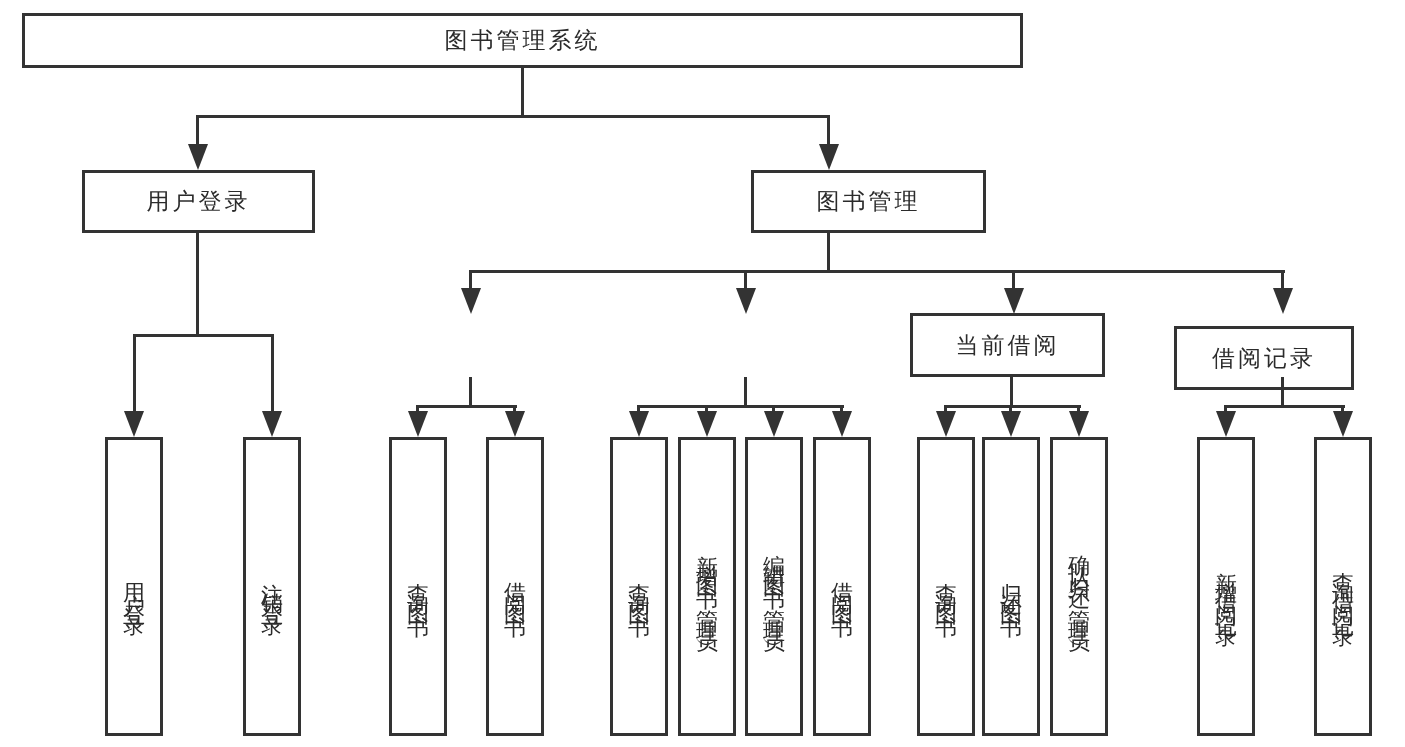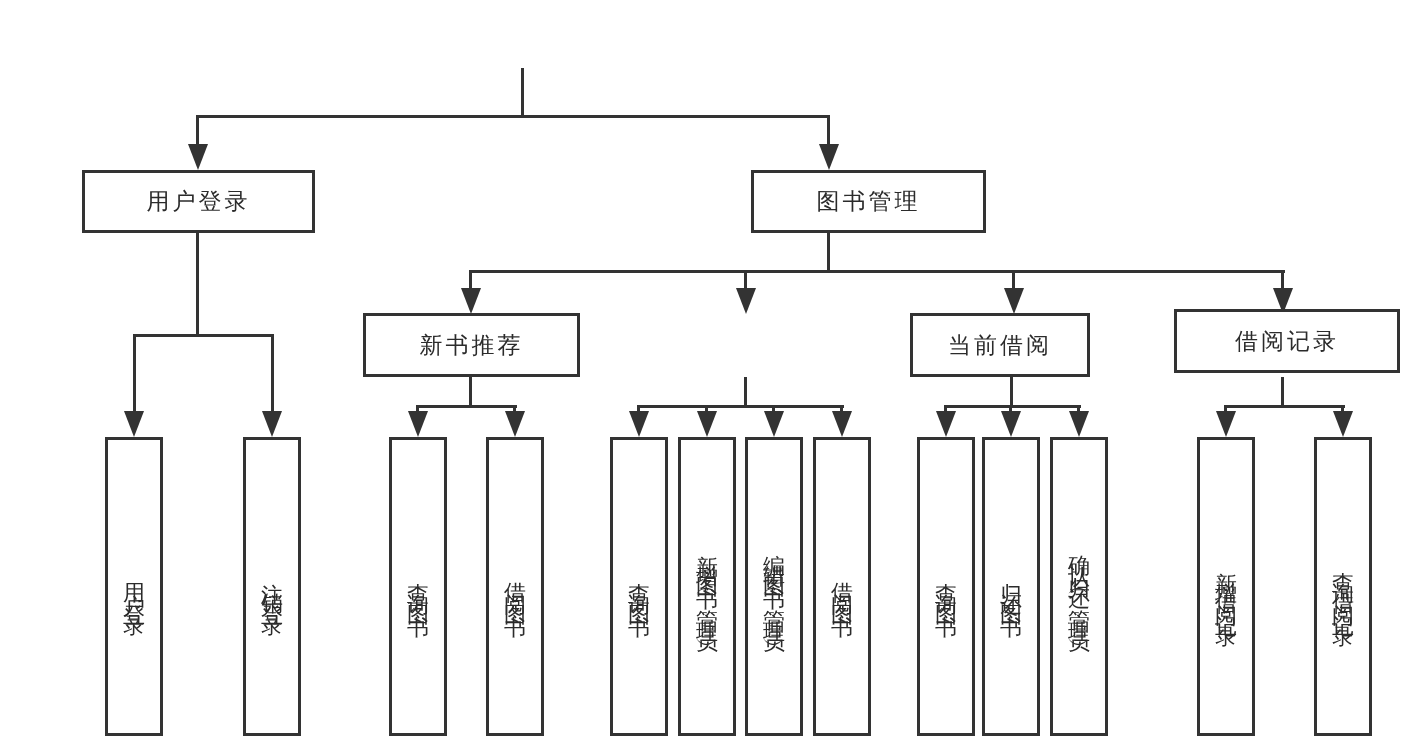--- a/index.html
+++ b/index.html
@@ -62,20 +62,21 @@
     color: #b3b3b3;
     white-space: nowrap;
     text-shadow: 0 0 4px #ffffff, 1px 1px 2px #ffffff;
   }
 </style>
 </head>
 <body>
 
 <div id="stage">
 
+  <div class="box" style="left:22px; top:13px; width:1001px; height:55px;">图书管理系统</div>
 
   <div class="vline" style="left:521px; top:68px; height:50px;"></div>
   <div class="hline" style="left:196px; top:115px; width:634px;"></div>
   <div class="vline" style="left:196px; top:115px; height:31px;"></div>
   <div class="arrow" style="left:188px; top:144px;"></div>
   <div class="vline" style="left:827px; top:115px; height:31px;"></div>
   <div class="arrow" style="left:819px; top:144px;"></div>
 
   <div class="box" style="left:82px; top:170px; width:233px; height:63px;">用户登录</div>
   <div class="box" style="left:712px; top:170px; width:235px; height:63px;margin-left:39px;">图书管理</div>
@@ -91,23 +92,22 @@
   <div class="hline" style="left:470px; top:270px; width:815px;"></div>
   <div class="vline" style="left:469px; top:270px; height:21px;"></div>
   <div class="arrow" style="left:461px; top:288px;"></div>
   <div class="vline" style="left:744px; top:270px; height:21px;"></div>
   <div class="arrow" style="left:736px; top:288px;"></div>
   <div class="vline" style="left:1012px; top:270px; height:21px;"></div>
   <div class="arrow" style="left:1004px; top:288px;"></div>
   <div class="vline" style="left:1281px; top:270px; height:21px;"></div>
   <div class="arrow" style="left:1273px; top:288px;"></div>
 
-  <div class="box" style="left:363px; top:313px; width:217px; height:64px;">新书推荐</div>
-  <div class="box" style="left:910px; top:313px; width:180px; height:64px;font-family:Liberation Mono, monospace;">当前借阅</div>
-  <div class="box" style="left:1174px; top:309px; width:226px; height:64px;">借阅记录</div>
+  <div class="box" style="left:910px; top:313px; width:195px; height:64px;font-family:Liberation Mono, monospace;">当前借阅</div>
+  <div class="box" style="left:1174px; top:326px; width:180px; height:64px;">借阅记录</div>
 
   <div class="vline" style="left:469px; top:377px; height:31px;"></div>
   <div class="hline" style="left:417px; top:405px; width:100px;"></div>
   <div class="vline" style="left:416px; top:405px; height:9px;"></div>
   <div class="arrow" style="left:408px; top:411px;"></div>
   <div class="vline" style="left:513px; top:405px; height:9px;"></div>
   <div class="arrow" style="left:505px; top:411px;"></div>
 
   <div class="vline" style="left:744px; top:377px; height:31px;"></div>
   <div class="hline" style="left:638px; top:405px; width:206px;"></div>

